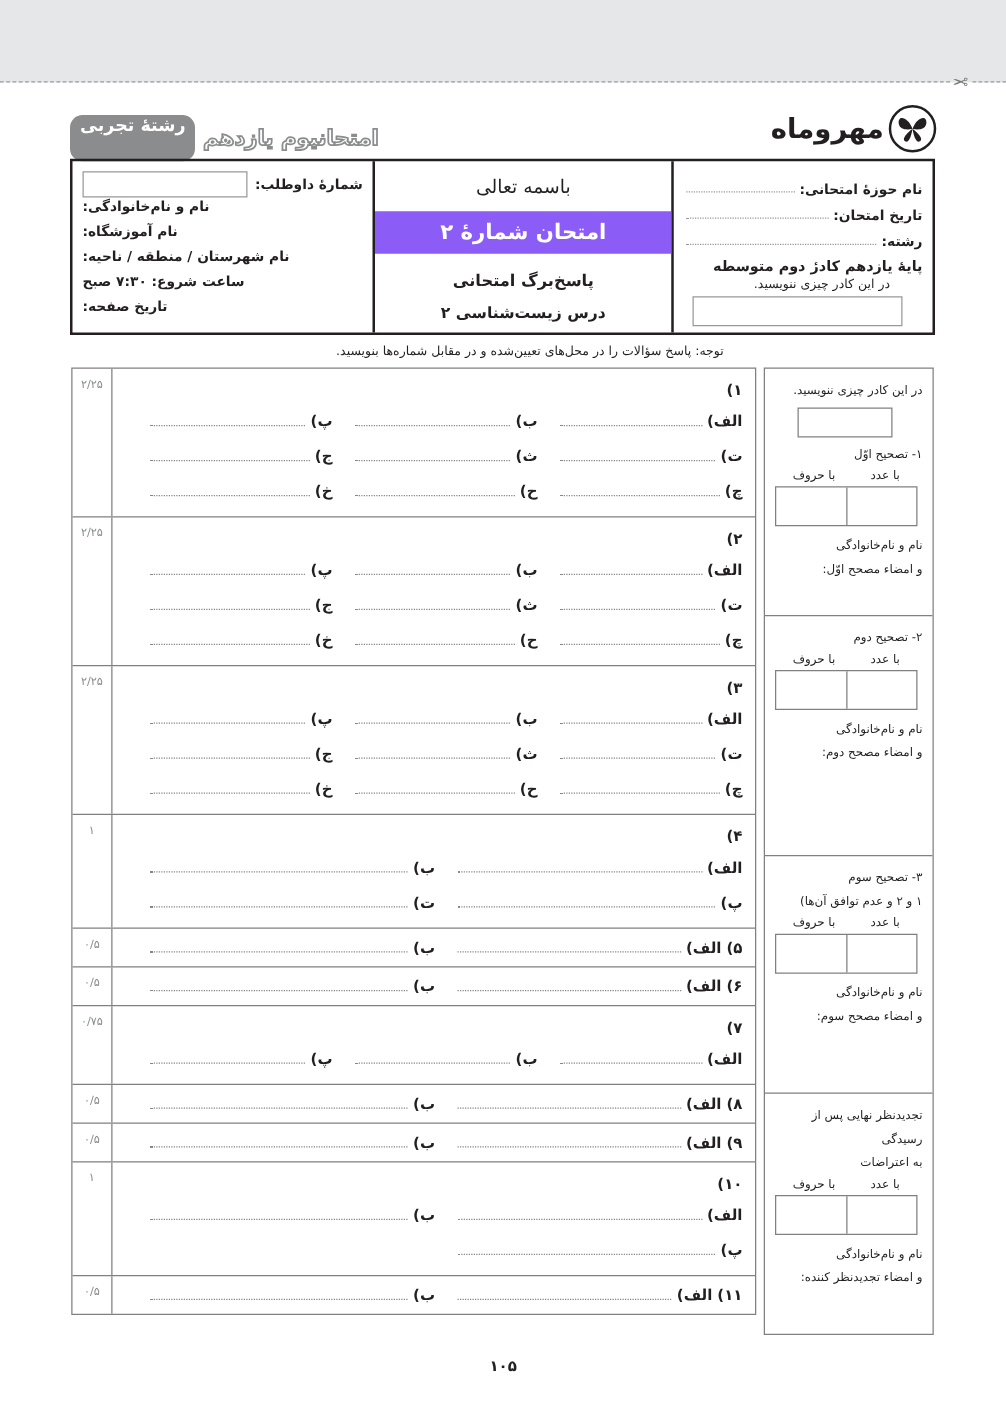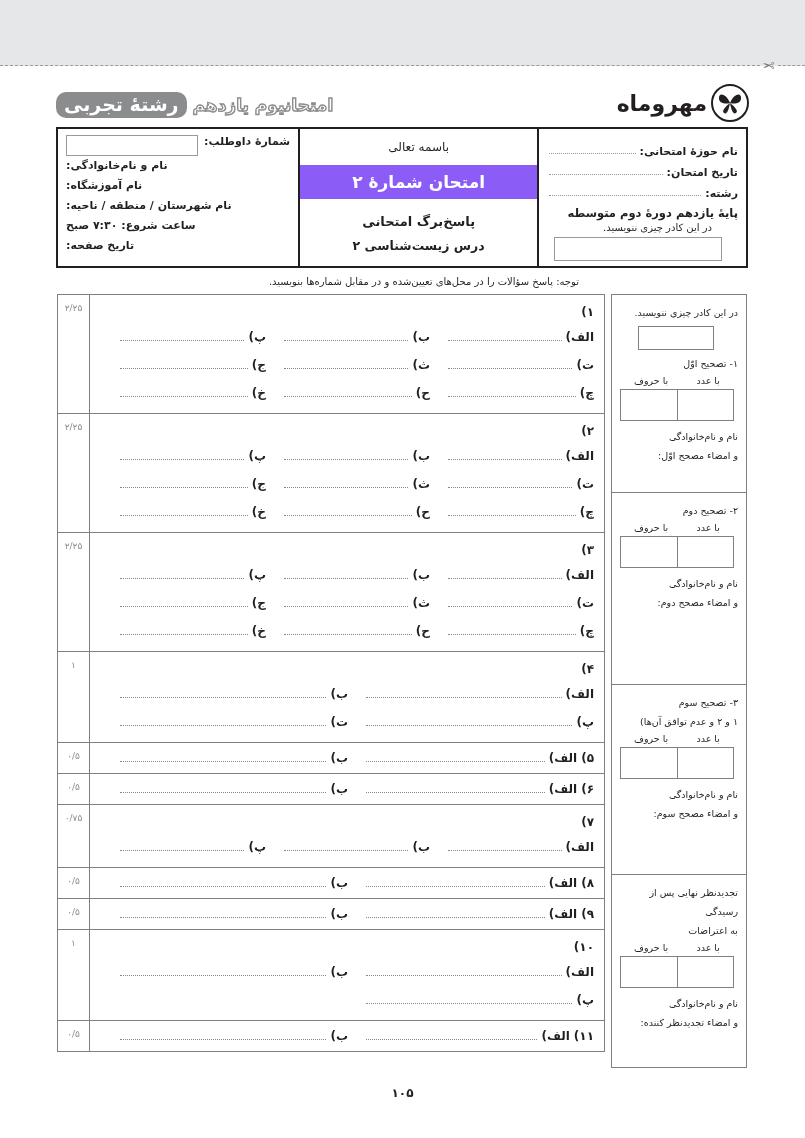--- a/index.html
+++ b/index.html
@@ -10,34 +10,34 @@
   .cutline { position: absolute; left: 0; top: 65px; width: 760px; border-top: 1.5px dashed #9a9a9a; }
   .cutline2 { position: absolute; left: 778px; top: 65px; width: 27px; border-top: 1.5px dashed #9a9a9a; }
   .scissors { position: absolute; left: 762px; top: 56px; font-size: 15px; color: #777; transform: rotate(180deg); }
 
   .brand { position: absolute; right: 56px; top: 84px; display: flex; align-items: center; gap: 4px; direction: rtl; }
   .brand-logo { width: 38px; height: 38px; border-radius: 50%; border: 2.5px solid #231f20; display: flex; align-items: center; justify-content: center; }
   .brand-text { font-size: 22px; font-weight: bold; color: #231f20; }
 
   .series-title { position: absolute; left: 56px; top: 92px; display: flex; align-items: center; gap: 6px; direction: rtl; }
   .series-name { font-size: 17px; font-weight: bold; color: #ffffff; -webkit-text-stroke: 1.4px #8a8c8e; letter-spacing: -0.5px; }
-  .series-badge { background: #8a8c8e; color: #fff; font-size: 19px; font-weight: bold; padding: 1px 8px 3px; border-radius: 10px; }
+  .series-badge { background: #8a8c8e; color: #fff; font-size: 14px; font-weight: bold; padding: 1px 8px 20px; border-radius: 10px; }
 
   .header-box { position: absolute; left: 56px; top: 127px; width: 692px; height: 141px; border: 2px solid #231f20; display: flex; direction: rtl; }
   .hcol-right { width: 221px; border-left: 2px solid #231f20; padding: 8px 8px 0 10px; font-size: 11px; }
   .hcol-mid { width: 247px; border-left: 2px solid #231f20; display: flex; flex-direction: column; align-items: center; padding-top: 11px; }
   .hcol-left { flex: 1; padding: 6px 8px 0 8px; font-size: 11px; }
   .hfield { display: flex; align-items: flex-end; height: 21px; font-weight: bold; white-space: nowrap; }
   .hfield .dots { flex: 1; border-bottom: 1px dotted #999; margin: 0 4px 4px 0; height: 1px; }
   .hfield.tight { height: 20px; flex-direction: column; }
   .hinput { width: 132px; height: 21px; border: 1px solid #999; margin-right: 6px; }
   .grade-line { font-size: 11.5px; font-weight: bold; margin-top: 6px; text-align: right; }
   .grade-note { font-size: 10px; text-align: right; padding-right: 26px; margin-top: 2px; }
   .grade-box { width: 168px; height: 24px; border: 1px solid #999; margin: 4px 16px 0 0; }
-  .bismillah { font-size: 12px; }
+  .bismillah { font-size: 15px; }
   .exam-title { width: 237px; height: 34px; background: #8b5cf6; color: #fff; font-size: 17px; font-weight: bold; display: flex; align-items: center; justify-content: center; margin-top: 11px; }
   .sheet-title { font-size: 13px; font-weight: bold; margin-top: 15px; }
   .subject-title { font-size: 12.5px; font-weight: bold; margin-top: 9px; }
 
   .note { position: absolute; left: 60px; right: 223px; top: 276px; direction: rtl; text-align: right; font-size: 10px; padding-right: 3px; }
 
   .answers { position: absolute; left: 57px; top: 294px; width: 548px; border: 1.5px solid #808080; direction: rtl; }
   .qrow { display: flex; border-bottom: 1.5px solid #808080; position: relative; }
   .qrow:last-child { border-bottom: none; }
   .qbody { flex: 1; padding: 0 10px 0 12px; }
@@ -92,32 +92,32 @@
         <span class="dots"></span>
       </div>
     <div class="hfield">
         <span>تاریخ امتحان:</span>
         <span class="dots"></span>
       </div>
     <div class="hfield">
         <span>رشته:</span>
         <span class="dots"></span>
       </div>
-    <div class="grade-line">پایهٔ یازدهم دورهٔ دوم متوسطه</div>
+    <div class="grade-line">پایهٔ یازدهم کادرٔ دوم متوسطه</div>
     <div class="grade-note">در این کادر چیزی ننویسید.</div>
     <div class="grade-box"></div>
   </div>
   <div class="hcol-mid">
     <div class="bismillah">باسمه تعالی</div>
     <div class="exam-title">امتحان شمارهٔ ۲</div>
     <div class="sheet-title">پاسخ‌برگ امتحانی</div>
     <div class="subject-title">درس زیست‌شناسی ۲</div>
   </div>
   <div class="hcol-left">
-    <div class="hfield" style="height:24px;align-items:flex-start;">
+    <div class="hfield" style="height:24px;align-items:center;">
       <span>شمارهٔ داوطلب:</span>
       <input class="hinput" value="" style="">
     </div>
     <div class="hfield tight">
         <span>نام و نام‌خانوادگی:</span>
         <span class="dots"></span>
       </div>
     <div class="hfield tight">
         <span>نام آموزشگاه:</span>
         <span class="dots"></span>

